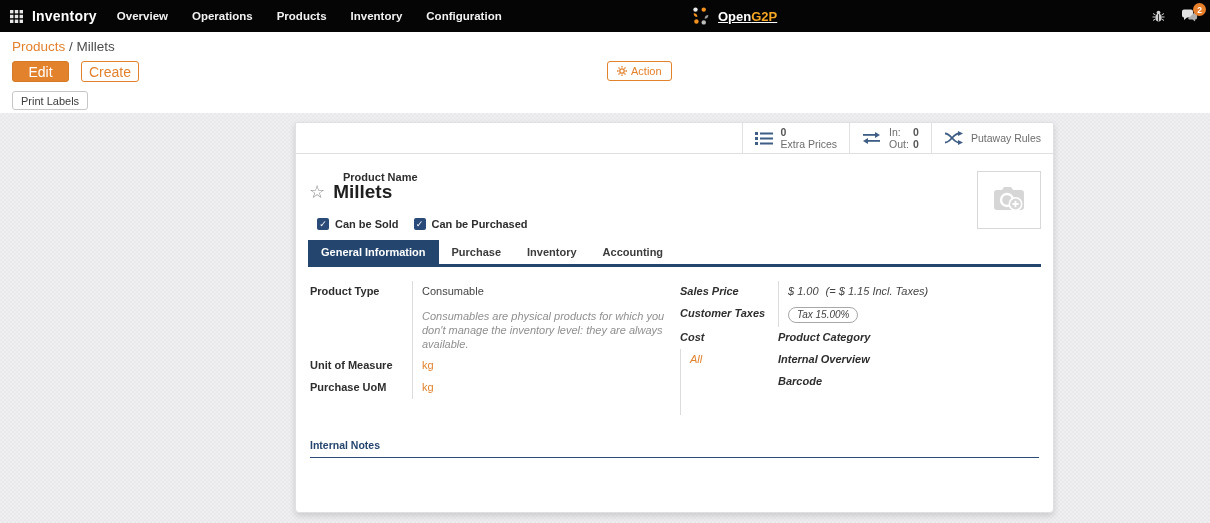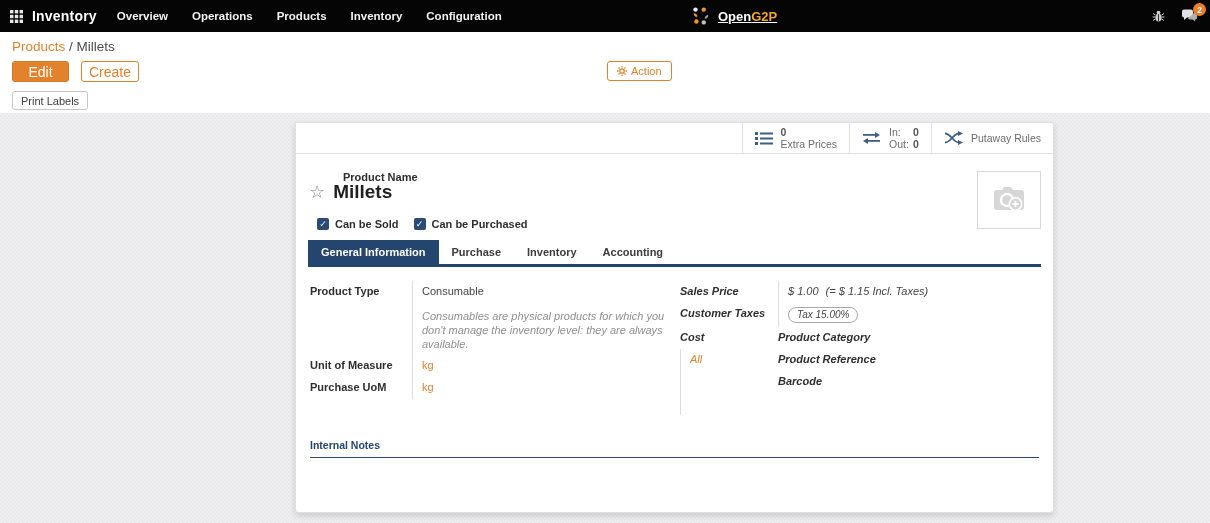--- a/index.html
+++ b/index.html
@@ -269,21 +269,21 @@
           <div class="f-value"><span class="link">kg</span></div>
         </div>
         <div class="group group-right">
           <div class="f-label">Sales Price</div>
           <div class="f-value"><span>$ 1.00</span><span class="suffix">(= $ 1.15 Incl. Taxes)</span></div>
           <div class="f-label">Customer Taxes</div>
           <div class="f-value"><span class="tax-pill">Tax 15.00%</span></div>
           <div class="f-label">Cost</div>
           <div class="f-label">Product Category</div>
           <div class="f-value"><span class="link">All</span></div>
-          <div class="f-label">Product Reference</div>
+          <div class="f-label">Internal Overview</div>
           <div class="f-value"></div>
           <div class="f-label">Barcode</div>
           <div class="f-value"></div>
         </div>
       </div>
 
       <div class="notes">
         <div class="notes-label">Internal Notes</div>
       </div>
 

